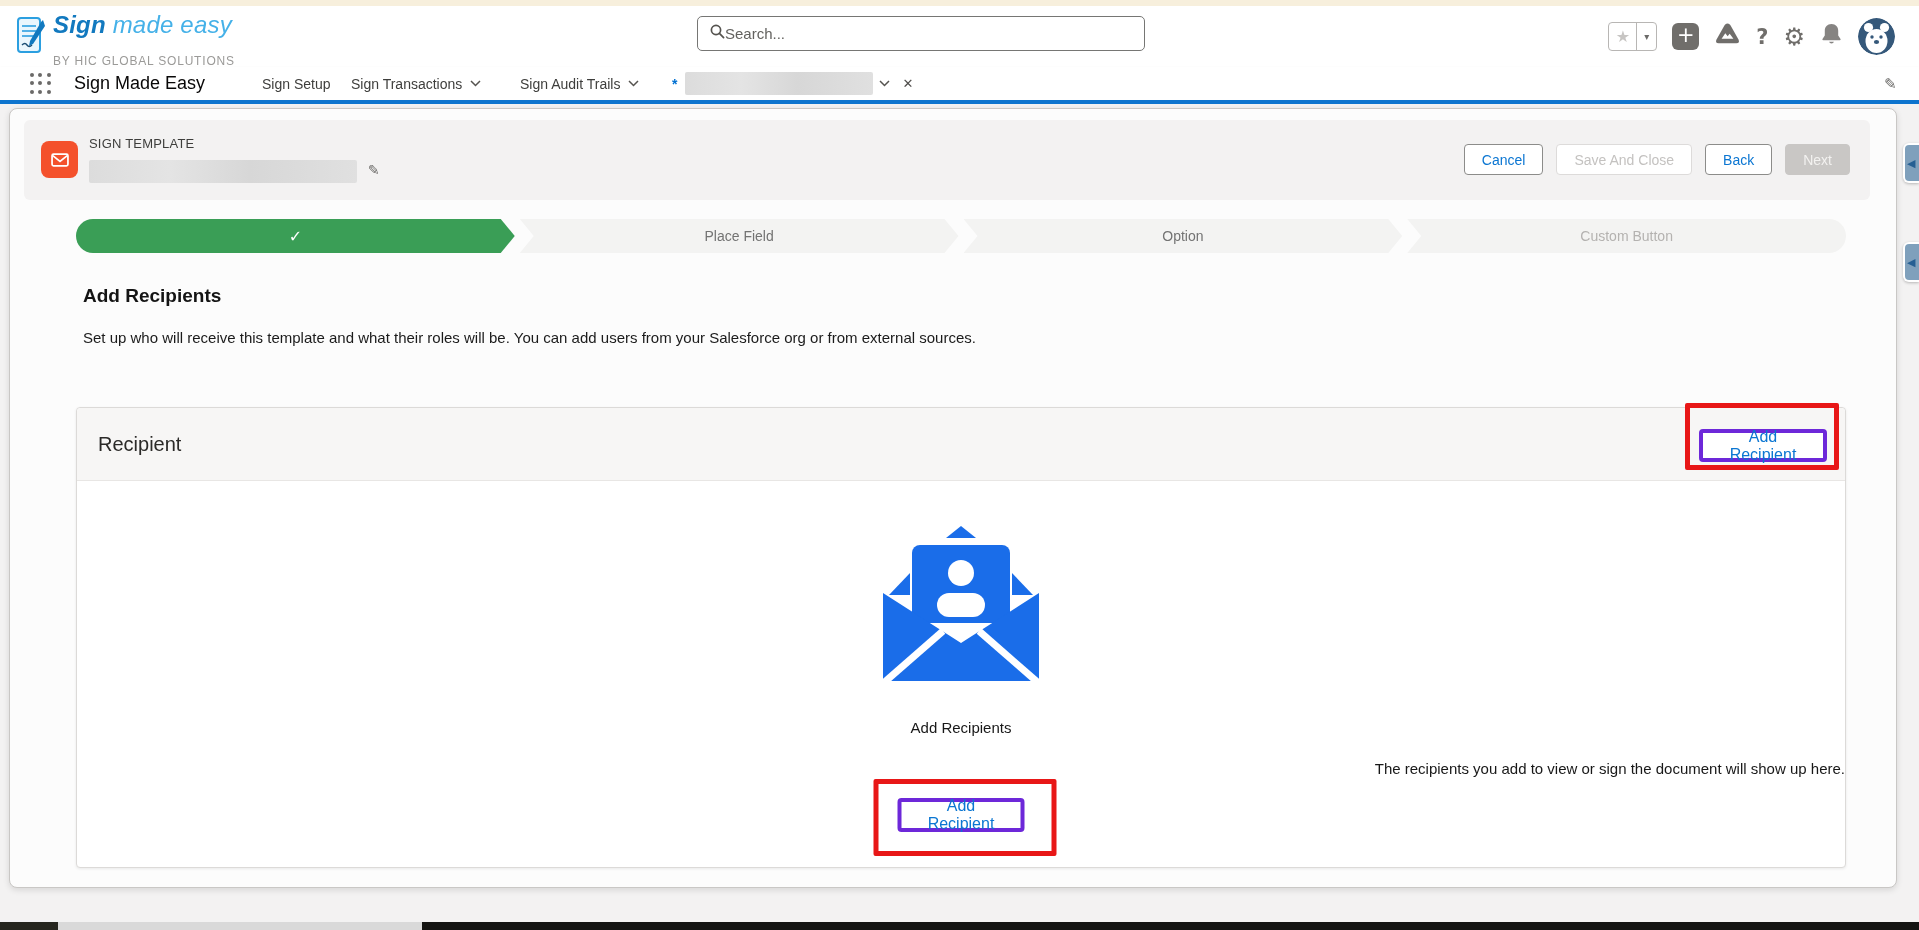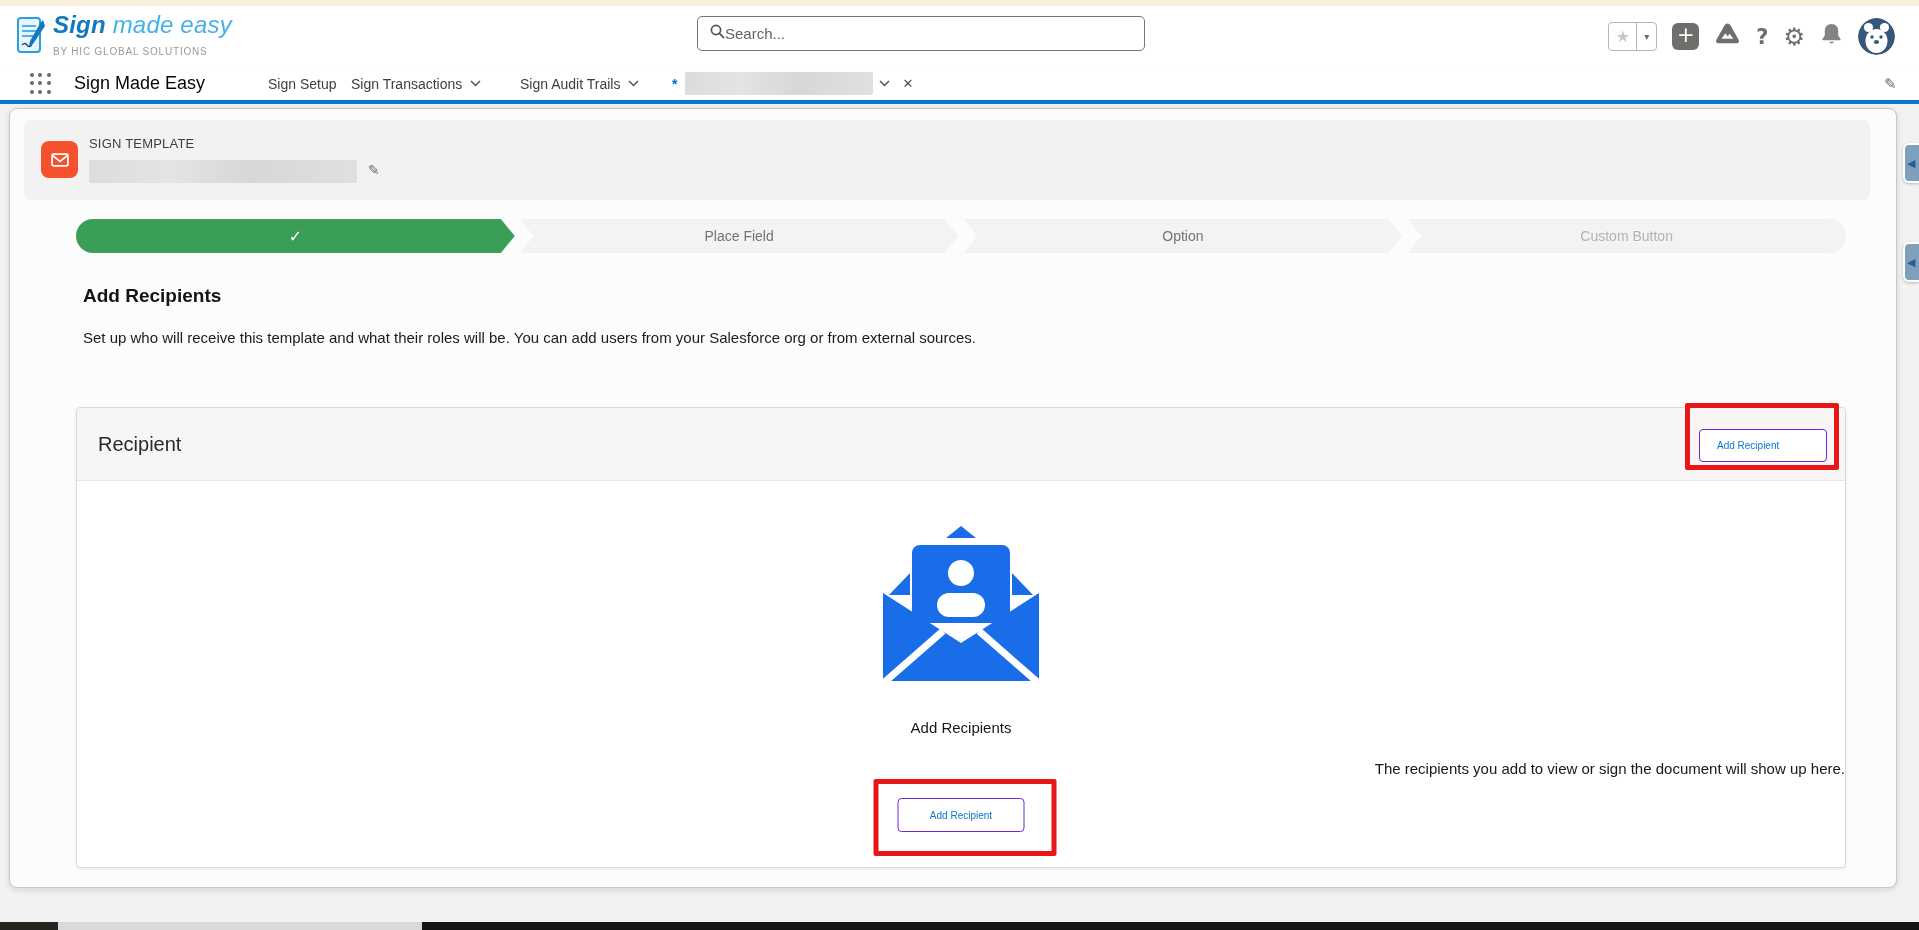--- a/index.html
+++ b/index.html
@@ -13,21 +13,21 @@
 
   
   .top-strip { position:absolute; left:0; top:0; width:1919px; height:6px; background:#f7efdc; }
 
   
   .gheader { position:absolute; left:0; top:6px; width:1919px; height:61px; background:#ffffff; }
   .logo { position:absolute; left:16px; top:6px; display:flex; gap:7px; }
   .logo-text .brand-line { font-size:24px; font-style:italic; line-height:26px; letter-spacing:.2px; }
   .brand-bold { color:#1279bf; font-weight:bold; }
   .brand-light { color:#45b1e8; }
-  .brand-sub { font-size:10px; color:#9b9a98; letter-spacing:.8px; margin-top:8px; }
+  .brand-sub { font-size:12px; color:#9b9a98; letter-spacing:.8px; margin-top:16px; }
   .search-box {
     position:absolute; left:697px; top:10px; width:448px; height:35px;
     border:1px solid #767674; border-radius:5px; background:#fff;
     display:flex; align-items:center; padding:0 12px; 
   }
   .search-box input { border:none; outline:none; font-size:15px; flex:1; font-family:inherit; color:#3e3e3c; background:transparent; }
   .search-box input::placeholder { color:#63625f; }
   .hdr-actions { position:absolute; right:24px; top:0; height:61px; display:flex; align-items:center; gap:15px; }
   .fav-group { display:flex; height:29px; border:1px solid #b8b6b4; border-radius:4px; overflow:hidden; background:#fff; }
   .fav-star { width:27px; display:flex; align-items:center; justify-content:center; color:#c7c5c3; font-size:16px; }
@@ -88,21 +88,21 @@
   .main-title { position:absolute; left:73px; top:176px; font-size:19px; font-weight:bold; color:#141414; }
   .main-sub { position:absolute; left:73px; top:220px; font-size:15px; color:#1b1b1b; }
 
   
   .panel {
     position:absolute; left:66px; top:298px; width:1770px; height:461px;
     background:#fff; border:1px solid #dcdad8; border-radius:4px; box-shadow:0 1px 3px rgba(0,0,0,.08);
   }
   .panel-header { position:absolute; left:0; top:0; width:100%; height:73px; background:#f7f6f5; border-bottom:1px solid #e8e6e4; border-radius:4px 4px 0 0; }
   .panel-title { position:absolute; left:21px; top:0; height:73px; display:flex; align-items:center; font-size:20px; color:#2b2a28; }
-  .btn-add { background:#fff; border:1px solid #6d28d9; border-radius:4px; color:#0b76d2; font-size:10px; font-family:inherit; }
+  .btn-add { background:#fff; border:4px solid #6d28d9; border-radius:4px; color:#0b76d2; font-size:16px; font-family:inherit; }
   .add-top { position:absolute; right:18px; top:21px; width:128px; height:33px; }
   .annotation { position:absolute; border:5px solid #e81717; border-radius:2px; z-index:5; }
   .anno-top { right:6px; top:-5px; width:154px; height:67px; }
   .anno-bottom { left:50%; transform:translateX(-50%); margin-left:4px; top:371px; width:183px; height:77px; }
 
   .empty-icon { position:absolute; left:50%; transform:translateX(-50%); top:115px; }
   .empty-title { position:absolute; left:0; width:100%; top:311px; text-align:center; font-size:15px; color:#181818; }
   .empty-desc { position:absolute; left:0; width:100%; top:352px; text-align:right; font-size:15px; color:#181818; }
   .add-bottom { position:absolute; left:50%; transform:translateX(-50%); top:390px; width:127px; height:34px; justify-content:center; text-align:center; display:flex; align-items:center; }
 
@@ -198,21 +198,21 @@
         <i></i>
         <i></i>
         <i></i>
         <i></i>
         <i></i>
         <i></i>
         <i></i>
     </div>
     <div class="app-name">Sign Made Easy</div>
 
-    <div class="nav-tab" style="left:268px;text-align:right;">
+    <div class="nav-tab" style="left:262px;text-align:right;">
       <span>Sign Setup</span>
     </div>
     <div class="nav-tab" style="left:351px;">
       <span>Sign Transactions</span>
       <svg class="tab-chevron" viewBox="0 0 11 7">
           <polyline points="1,1 5.5,5.5 10,1" fill="none" stroke="#55534f" stroke-width="1.5"></polyline>
         </svg>
     </div>
     <div class="nav-tab" style="left:520px;">
       <span>Sign Audit Trails</span>
@@ -241,20 +241,26 @@
       <div class="rec-icon">
         <svg width="26" height="26" viewBox="0 0 36 36">
           <rect x="7" y="10" width="22" height="16" rx="2" fill="none" stroke="#fff" stroke-width="2.4"></rect>
           <path d="M8 12 L18 20 L28 12" stroke="#fff" stroke-width="2.4" fill="none"></path>
         </svg>
       </div>
       <div class="rec-type">SIGN TEMPLATE</div>
       <div class="redacted rec-name-redacted"></div>
       <div class="ph-pencil glyph">✎</div>
 
+      <div class="ph-buttons">
+        <button class="btn btn-outline">Cancel</button>
+        <button class="btn btn-ghost">Save And Close</button>
+        <button class="btn btn-outline">Back</button>
+        <button class="btn btn-next">Next</button>
+      </div>
     </div>
 
     <div class="stepper">
       <div class="step step-done glyph">✓</div>
       <div class="step step-todo">Place Field</div>
       <div class="step step-todo">Option</div>
       <div class="step step-last">Custom Button</div>
     </div>
 
     <div class="main-title">Add Recipients</div>

